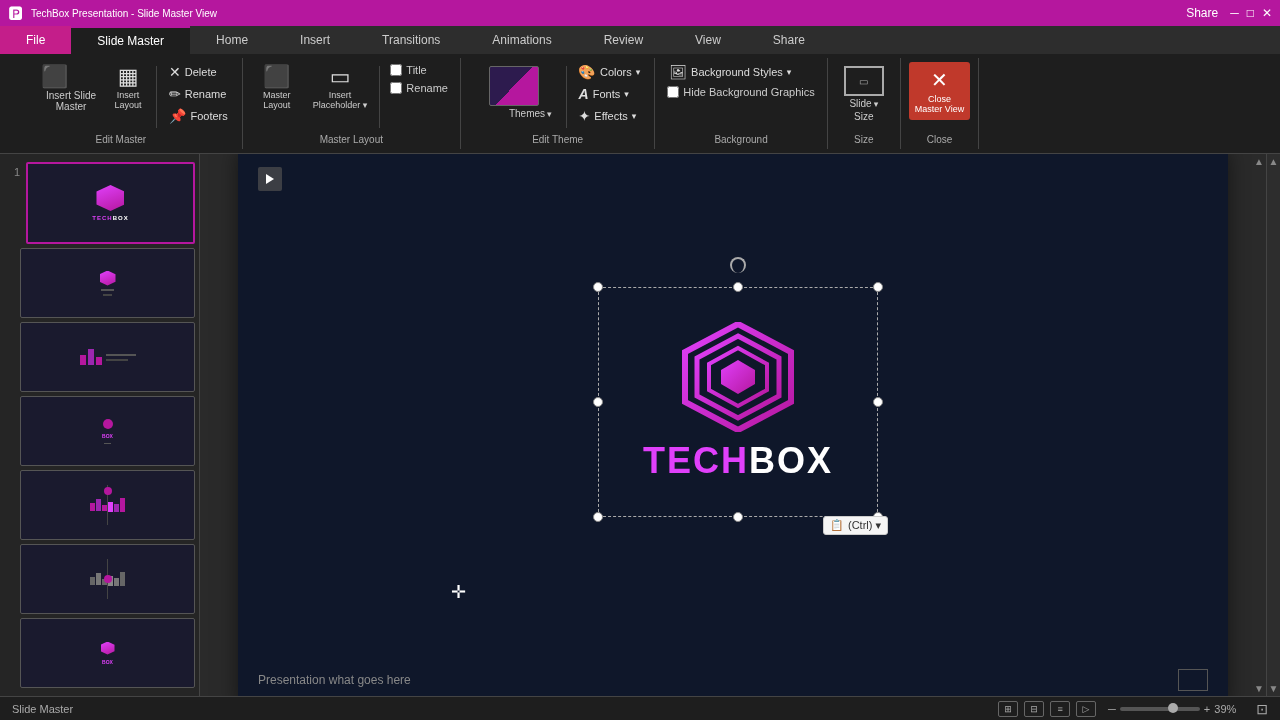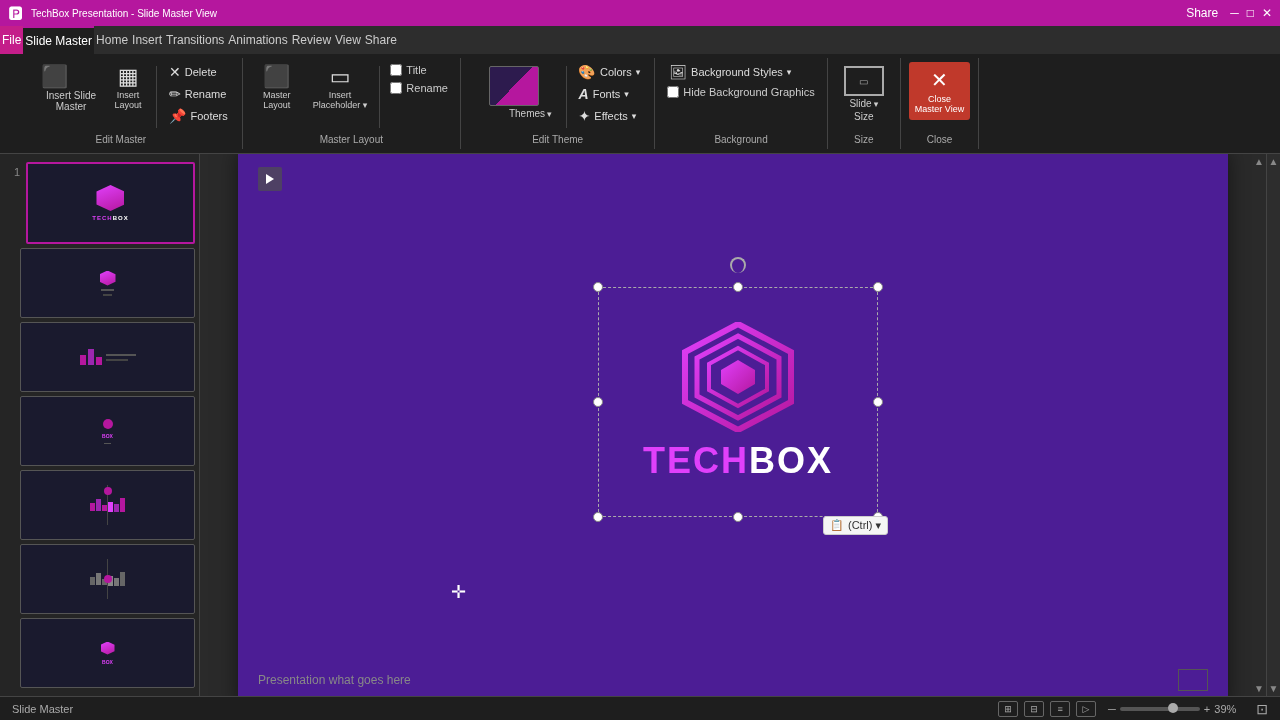--- a/index.html
+++ b/index.html
@@ -21,21 +21,21 @@
 
     
     .ribbon-tabs {
       background: #2d2d2d;
       display: flex;
       align-items: flex-end;
       height: 28px;
       flex-shrink: 0;
     }
     .ribbon-tab {
-      padding: 4px 2px;
+      padding: 4px 26px;
       color: #ccc;
       cursor: pointer;
       font-size: 12px;
       height: 100%;
       display: flex;
       align-items: center;
     }
     .ribbon-tab.active {
       background: #1e1e1e;
       color: white;
@@ -206,21 +206,21 @@
       position: relative;
       overflow: hidden;
       display: flex;
       align-items: center;
       justify-content: center;
     }
 
     .slide-canvas {
       width: 990px;
       height: 556px;
-      background: #4c1d95;
+      background: #0f172a;
       position: relative;
       box-shadow: 0 4px 20px rgba(0,0,0,0.5);
     }
 
     
     .logo-selected-container {
       position: absolute;
       top: 140px;
       left: 360px;
       width: 280px;

